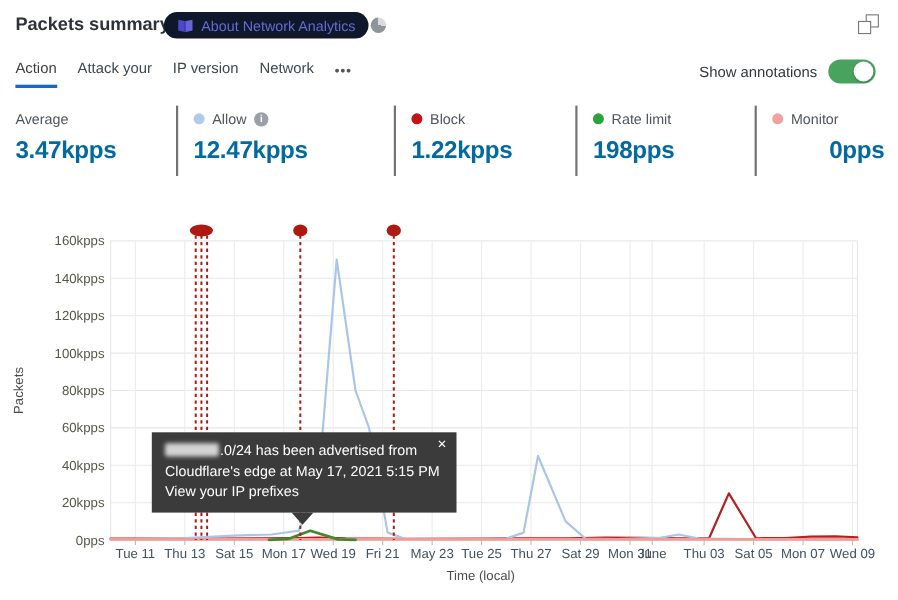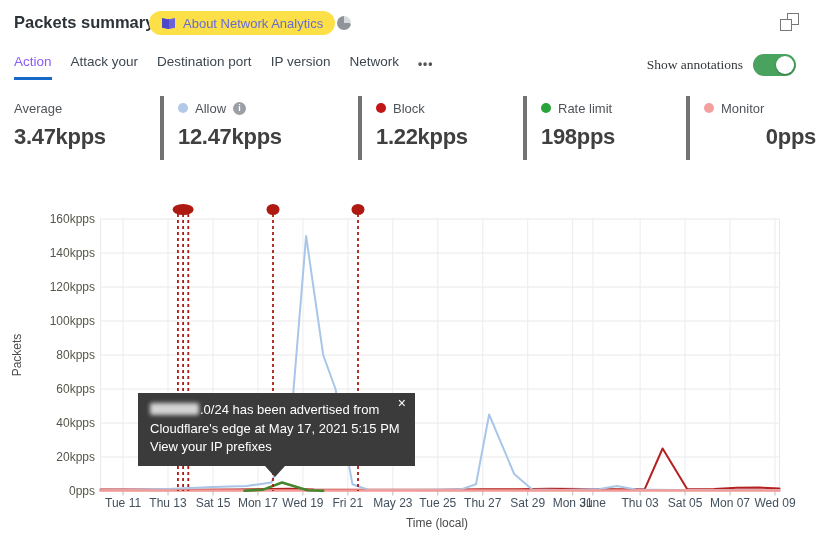--- a/index.html
+++ b/index.html
@@ -2,48 +2,48 @@
 <html style="--accent: #1668c9; --toggle: #49a35e;"><head>
 <meta charset="utf-8">
 <style>
   html,body{margin:0;padding:0;background:#fff;}
   .wrap{position:relative;width:816px;height:545px;background:#fff;overflow:hidden;
         font-family:"Liberation Sans",sans-serif;-webkit-font-smoothing:antialiased;}
 
   
   .page-title{position:absolute;left:14px;top:13px;font-size:16.5px;font-weight:700;color:#2d3238;}
   .badge{position:absolute;left:149px;top:11px;height:24px;display:inline-flex;align-items:center;
-         gap:7px;padding:0 12px;border-radius:13px;background:#fde047;color:#666bd3;font-size:13px;cursor:pointer;}
+         gap:7px;padding:0 12px;border-radius:13px;background:#0f172a;color:#666bd3;font-size:13px;cursor:pointer;}
   .pie-icon{position:absolute;left:337px;top:16px;width:14px;height:14px;border-radius:50%;
          background:conic-gradient(#d8dadd 0 95deg,#8f949a 95deg 360deg);}
   .popout{position:absolute;left:779px;top:13px;width:20px;height:20px;cursor:pointer;}
   .popout .sq{position:absolute;width:10px;height:10px;border:1.6px solid #777;background:#fff;}
   .popout .sq.back{top:0;right:0;}
   .popout .sq.front{bottom:2px;left:1px;}
 
   
   .tabs{position:absolute;left:14px;top:54px;display:flex;gap:19px;font-size:13.5px;color:#3d4750;}
   .tab{padding-bottom:8px;cursor:pointer;white-space:nowrap;}
-  .tab.active{border-bottom:3px solid var(--accent,#1668c9);color:#8b5cf6;}
+  .tab.active{border-bottom:3px solid var(--accent,#1668c9);color:#404040;}
   .tab-more{padding-top:3px;font-weight:700;letter-spacing:1px;color:#555;cursor:pointer;font-size:12px;}
-  .annot-ctl{position:absolute;right:20px;top:54px;display:flex;align-items:center;gap:10px;font-size:13.5px;color:#33373b;font-family:Liberation Serif, serif;}
+  .annot-ctl{position:absolute;right:20px;top:54px;display:flex;align-items:center;gap:10px;font-size:13.5px;color:#33373b;}
   .toggle{position:relative;width:43px;height:22px;border-radius:11px;background:var(--toggle,#49a35e);cursor:pointer;}
   .toggle .knob{position:absolute;top:2px;right:2px;width:18px;height:18px;border-radius:50%;background:#fff;
          box-shadow:0 1px 2px rgba(0,0,0,.3);}
 
   
-  .stats{position:absolute;left:0;top:96px;right:0;display:flex;}
+  .stats{position:absolute;left:0;top:96px;right:12px;display:flex;}
   .stat{box-sizing:border-box;height:64px;padding:3px 0 0 14px;}
-  .stat+.stat{border-left:4px solid #737373;}
+  .stat+.stat{border-left:2px solid #737373;}
   .s0{width:160px;} .s1{width:166px;} .s2{width:165px;margin-left:32px;} .s3{width:163px;} .s4{flex:1;text-align:right;}
   .stat-label{display:flex;align-items:center;gap:7px;font-size:13px;color:#4e545a;height:18px;}
   .dot{width:10px;height:10px;border-radius:50%;flex:0 0 auto;}
   .info{width:13px;height:13px;border-radius:50%;background:#9aa0a6;color:#fff;font-size:9px;font-weight:700;
         display:flex;align-items:center;justify-content:center;cursor:pointer;}
-  .stat-value{font-size:22px;font-weight:600;color:#404040;margin-top:7px;letter-spacing:-0.3px;}
+  .stat-value{font-size:22px;font-weight:600;color:#0369a1;margin-top:7px;letter-spacing:-0.3px;}
 
   
   .chart{position:absolute;left:0;top:195px;width:816px;height:350px;}
   .ylab{font-size:12px;fill:#56564a;}
   .xlab{font-size:12px;fill:#42505e;}
   .axis-title{font-size:12px;fill:#4c4c4c;}
 
   
   .tip{position:absolute;left:138px;top:393px;width:277px;box-sizing:border-box;z-index:5;
        background:#3b3b3b;color:#fff;font-size:13px;line-height:18.5px;padding:8px 12px 9px;}
@@ -70,21 +70,20 @@
   </div>
   <div class="pie-icon"></div>
   <div class="popout">
     <span class="sq back"></span>
     <span class="sq front"></span>
   </div>
 
   <div class="tabs">
     <div class="tab active">Action</div>
     <div class="tab">Attack your</div>
-    <div class="tab">Destination port</div>
     <div class="tab">IP version</div>
     <div class="tab">Network</div>
     <div class="tab-more">•••</div>
   </div>
   <div class="annot-ctl">
     <span>Show annotations</span>
     <div class="toggle">
       <div class="knob"></div>
     </div>
   </div>

